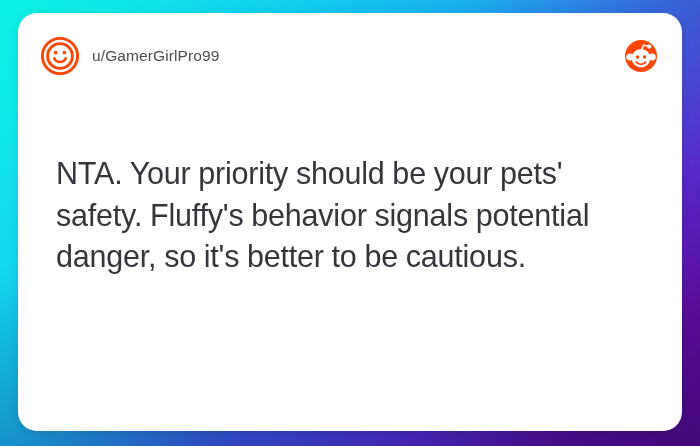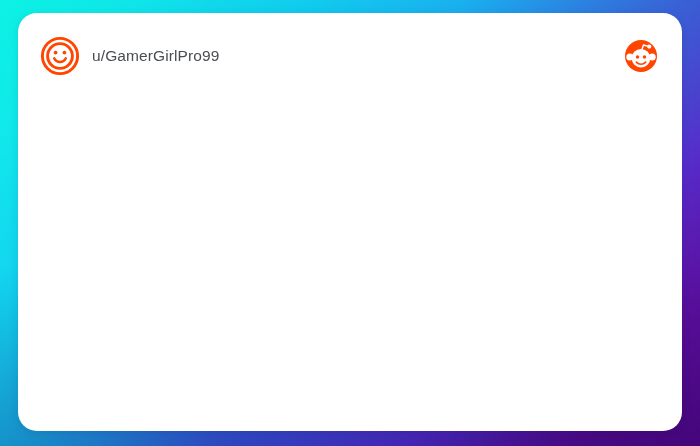--- a/index.html
+++ b/index.html
@@ -146,16 +146,17 @@
           <circle cx="28.2" cy="18.1" r="3.5" fill="#FFFFFF"></circle>
           <circle cx="5.8" cy="18.1" r="3.5" fill="#FFFFFF"></circle>
           <circle cx="13.5" cy="18.0" r="1.75" fill="#FF4500"></circle>
           <circle cx="20.5" cy="18.0" r="1.75" fill="#FF4500"></circle>
           <path d="M12.4 23.1 A6.0 6.0 0 0 0 21.6 23.1" fill="none" stroke="#FF4500" stroke-width="1.7" stroke-linecap="round"></path>
         </svg>
       </span>
 
     </div>
 
+    <div class="comment-body">NTA. Your priority should be your pets' safety. Fluffy's behavior signals potential danger, so it's better to be cautious.</div>
 
   </div>
 
 </div>
 
 </body></html>

